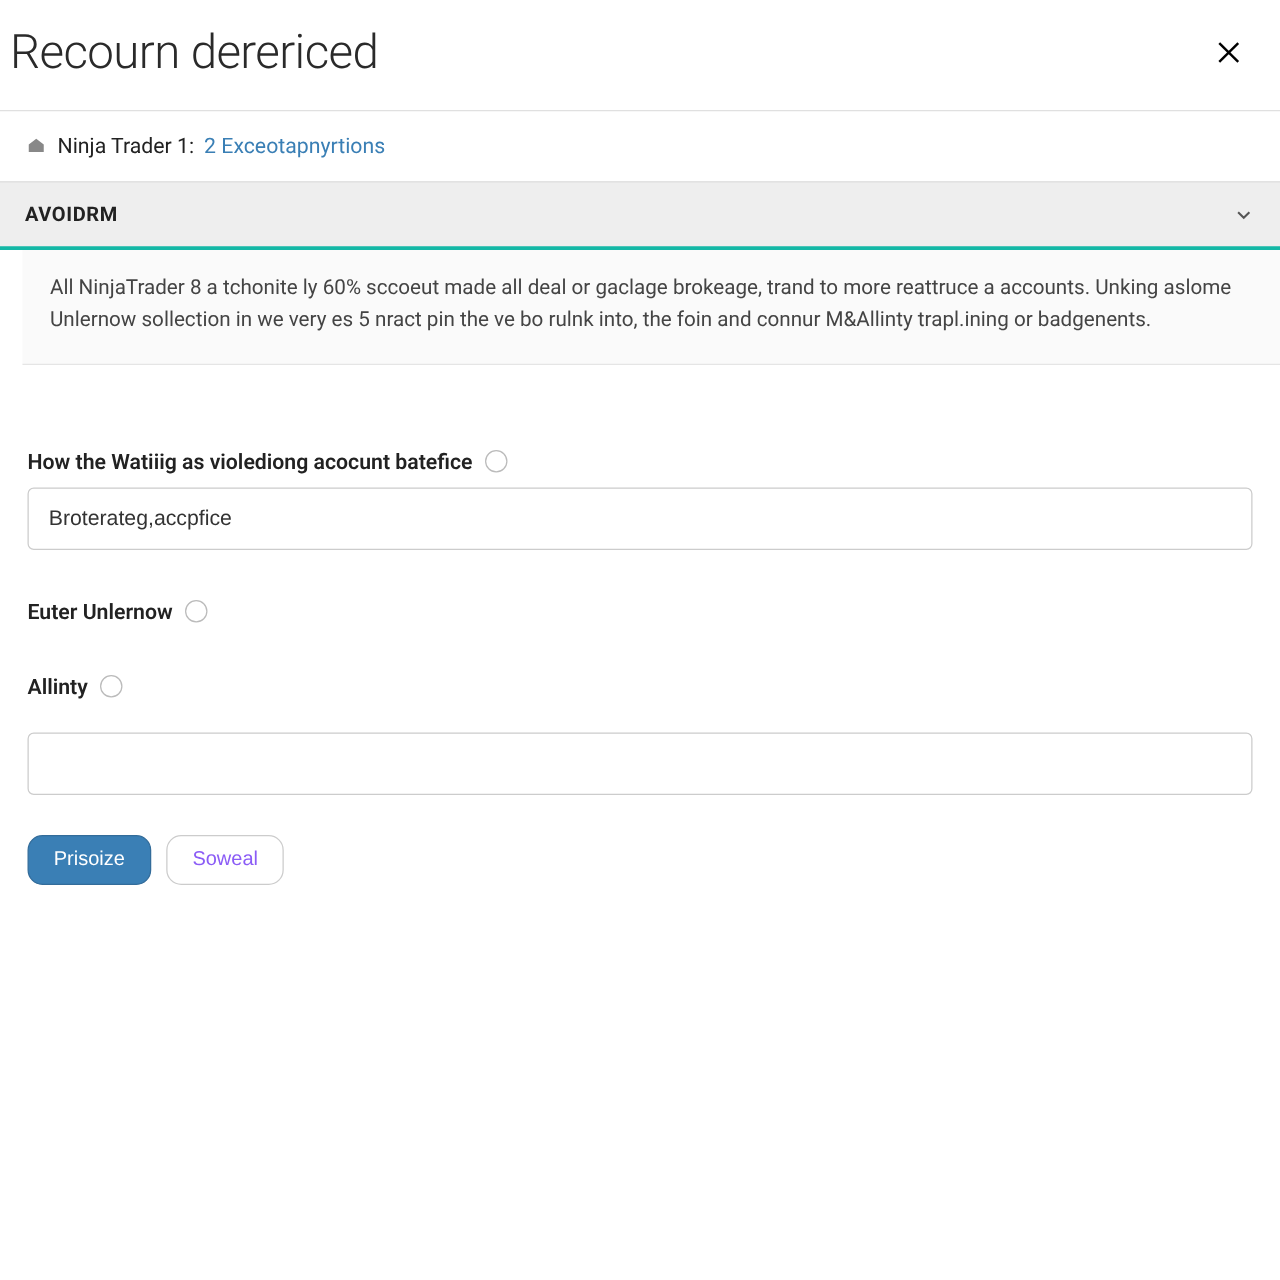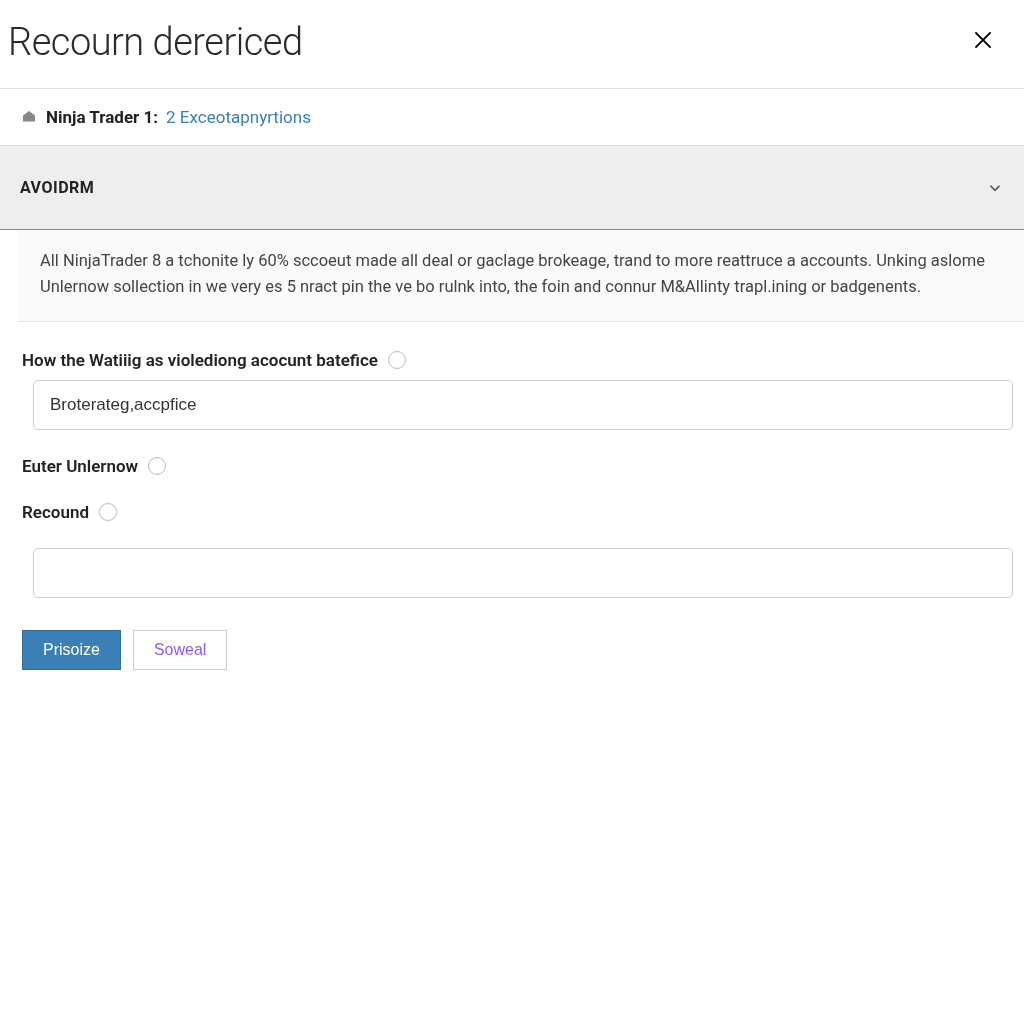--- a/index.html
+++ b/index.html
@@ -17,21 +17,21 @@
   }
   .modal {
     width: 100%;
     height: 100%;
     display: flex;
     flex-direction: column;
   }
   .modal-header {
     display: flex;
     justify-content: space-between;
-    align-items: center;
+    align-items: flex-end;
     padding: 20px 24px 24px 8px;
     border-bottom: 1px solid #e0e0e0;
   }
   .modal-title {
     font-size: 38px;
     font-weight: 300;
     color: #2a2a2a;
     letter-spacing: -0.5px;
   }
   .close-btn {
@@ -51,35 +51,35 @@
     gap: 8px;
     font-size: 17px;
   }
   .breadcrumb-icon {
     width: 18px;
     height: 18px;
     color: #888;
     display: inline-flex;
   }
   .breadcrumb-text {
-    font-weight: 700;
+    font-weight: 400;
     color: #222;
   }
   .breadcrumb-link {
     color: #3a7fb5;
     cursor: pointer;
   }
   .section-header {
     background: #eeeeee;
-    padding: 32px 20px;
+    padding: 16px 20px;
     display: flex;
     justify-content: space-between;
     align-items: center;
     border-top: 1px solid #ddd;
-    border-bottom: 1px solid #14b8a6;
+    border-bottom: 3px solid #14b8a6;
     cursor: pointer;
   }
   .section-header-title {
     font-size: 16px;
     font-weight: 700;
     color: #222;
     letter-spacing: 0.5px;
   }
   .chevron {
     width: 18px;
@@ -96,23 +96,24 @@
     margin-left: 18px;
   }
   .form-area {
     padding: 28px 22px 0 22px;
   }
   .form-group {
     margin-bottom: 26px;
   }
   .form-label-row {
     display: flex;
-    align-items: center;
+    align-items: flex-start;
     gap: 10px;
     margin-bottom: 10px;
+    margin-top: 40px;
   }
   .form-label {
     font-size: 17px;
     font-weight: 600;
     color: #222;
   }
   .radio-dot {
     width: 18px;
     height: 18px;
     border: 1.5px solid #bbb;
@@ -123,36 +124,35 @@
   }
   .form-input {
     width: 100%;
     padding: 14px 16px;
     font-size: 17px;
     border: 1px solid #ccc;
     border-radius: 5px;
     background: #fff;
     color: #333;
     outline: none;
-    margin-left: 11px;
   }
   .form-input:focus,
   .form-input.focused {
     border-color: #5aa9e6;
     box-shadow: 0 0 0 2px rgba(90,169,230,0.25);
   }
   .button-row {
     display: flex;
     gap: 12px;
     padding: 6px 22px 20px 22px;
   }
   .btn {
     padding: 10px 20px;
     font-size: 16px;
-    border-radius: 0;
+    border-radius: 12px;
     cursor: pointer;
     border: 1px solid transparent;
   }
   .btn-primary {
     background: #3a7fb5;
     color: #fff;
     border-color: #336c9a;
   }
   .btn-secondary {
     background: #fff;
@@ -210,21 +210,21 @@
 
     <div class="form-group">
       <div class="form-label-row">
         <span class="form-label">Euter Unlernow</span>
         <span class="radio-dot"></span>
       </div>
     </div>
 
     <div class="form-group">
       <div class="form-label-row">
-        <span class="form-label">Recound</span>
+        <span class="form-label">Allinty</span>
         <span class="radio-dot"></span>
       </div>
     </div>
 
     <div class="form-group">
       <input type="text" class="form-input" value="" style="">
     </div>
 
   </div>
 

